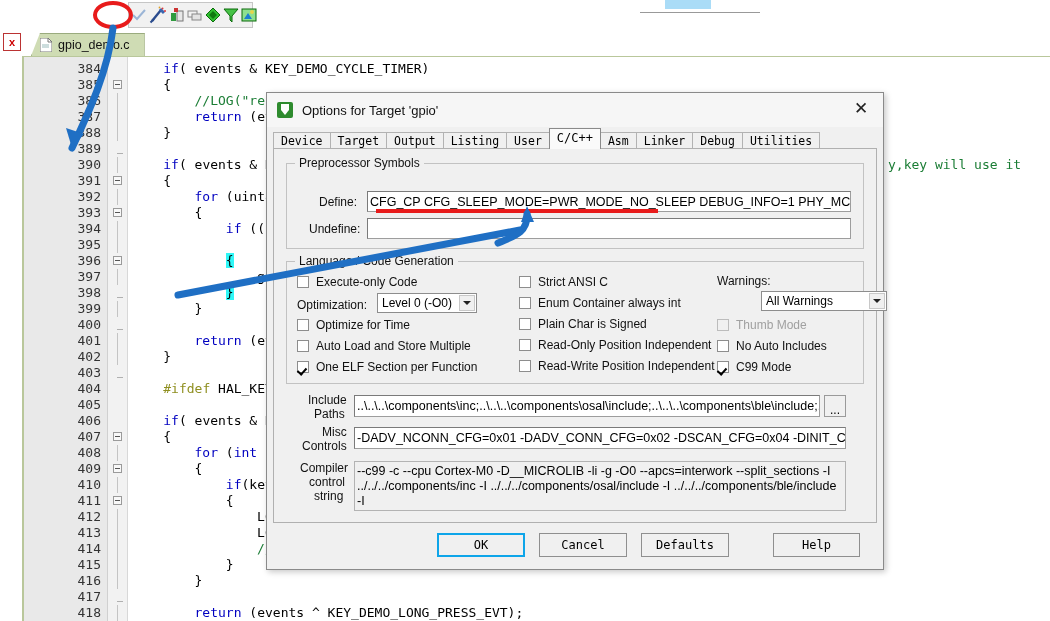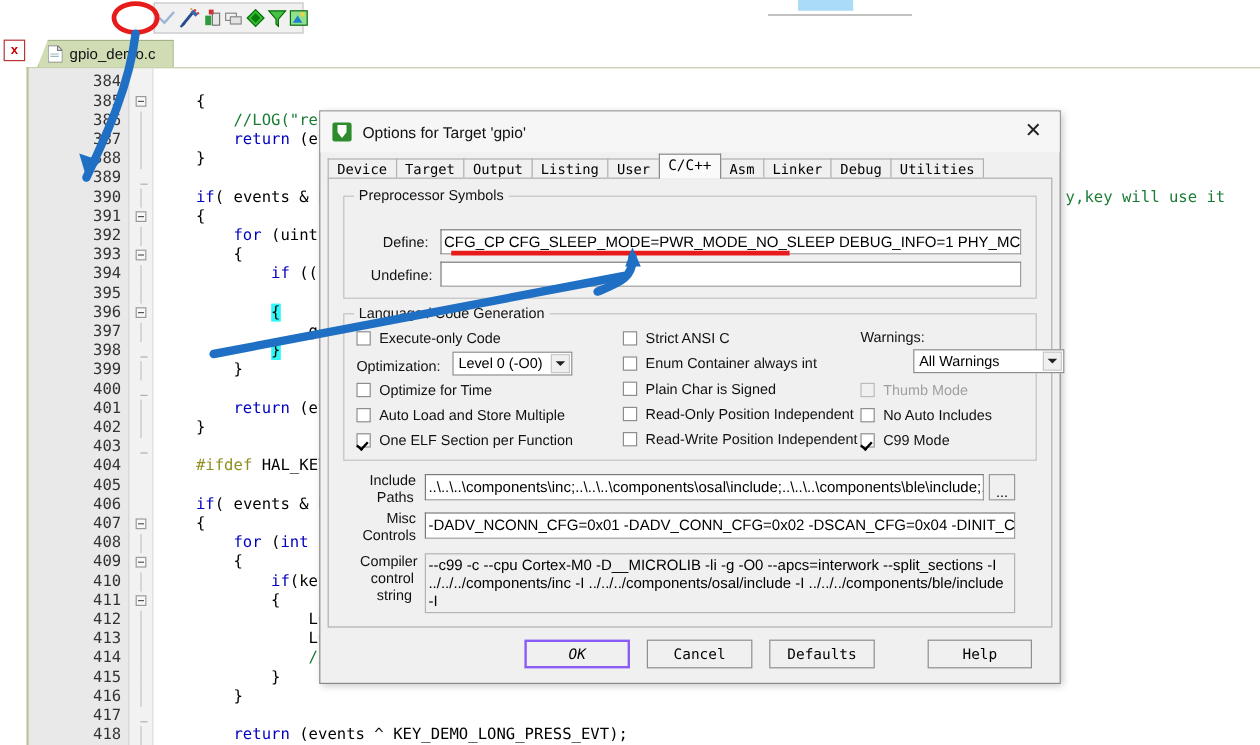--- a/index.html
+++ b/index.html
@@ -208,21 +208,21 @@
   }
   .btnrow {
     position: absolute; left: 6px; right: 6px; bottom: 6px; height: 34px;
   }
   .dbtn {
     position: absolute; top: 4px; height: 24px;
     background: #f0f0f0; border: 1px solid #8f8f8f;
     font-family: "DejaVu Sans Mono", monospace; font-size: 12px; color: #000;
     display: flex; align-items: center; justify-content: center;
   }
-  .dbtn.default { border: 2px solid #8b5cf6; font-style: italic; }
+  .dbtn.default { border: 2px solid #0ea5e9; }
 
   
   .annot-svg { position: absolute; left: 0; top: 0; width: 1050px; height: 621px; pointer-events: none; }
 </style>
 </head>
 <body>
 
 <div id="root">
 
   <div class="toolbar-row">
@@ -360,20 +360,21 @@
         <div class="foldbox" style="top: 439px;"></div>
         <div class="foldline" style="top: 452px; height: 16px;"></div>
         <div class="foldline" style="top: 468px; height: 16px;"></div>
         <div class="foldline" style="top: 484px; height: 16px;"></div>
         <div class="foldline" style="top: 500px; height: 16px;"></div>
         <div class="foldline" style="top: 516px; height: 16px;"></div>
         <div class="folddash" style="top: 544px;"></div>
         <div class="foldline" style="top: 548px; height: 16px;"></div>
       </div>
     <div class="code-area" id="codearea">
+        <div class="codeline" style="top: 4px; left: 35.28px;"><span class="kw">if</span>( events &amp; KEY_DEMO_CYCLE_TIMER)</div>
         <div class="codeline" style="top: 20px; left: 35.28px;">{</div>
         <div class="codeline" style="top: 36px; left: 66.56px;"><span class="cmt">//LOG("recyc</span></div>
         <div class="codeline" style="top: 52px; left: 66.56px;"><span class="kw">return</span> (ever</div>
         <div class="codeline" style="top: 68px; left: 35.28px;">}</div>
         <div class="codeline" style="top: 84px; left: 4px;"></div>
         <div class="codeline" style="top: 100px; left: 35.28px;"><span class="kw">if</span>( events &amp; HAI</div>
         <div class="codeline" style="top: 116px; left: 35.28px;">{</div>
         <div class="codeline" style="top: 132px; left: 66.56px;"><span class="kw">for</span> (uint8 i</div>
         <div class="codeline" style="top: 148px; left: 66.56px;">{</div>
         <div class="codeline" style="top: 164px; left: 97.84px;"><span class="kw">if</span> ((key</div>

